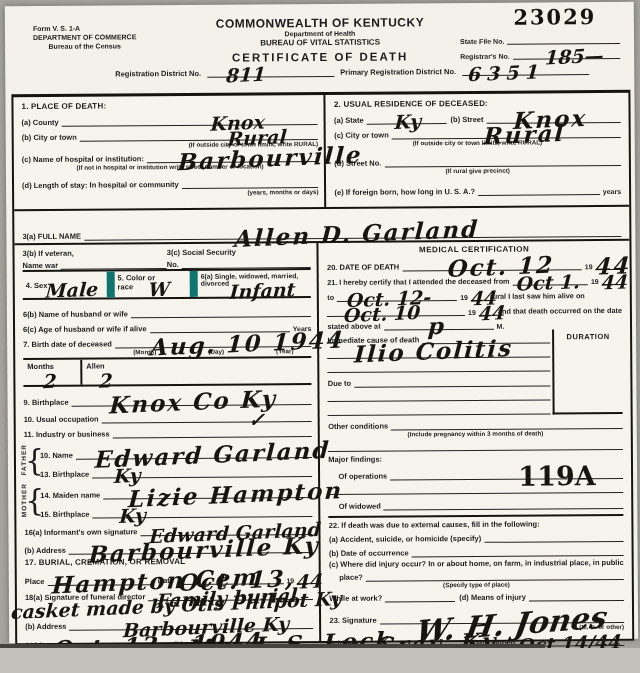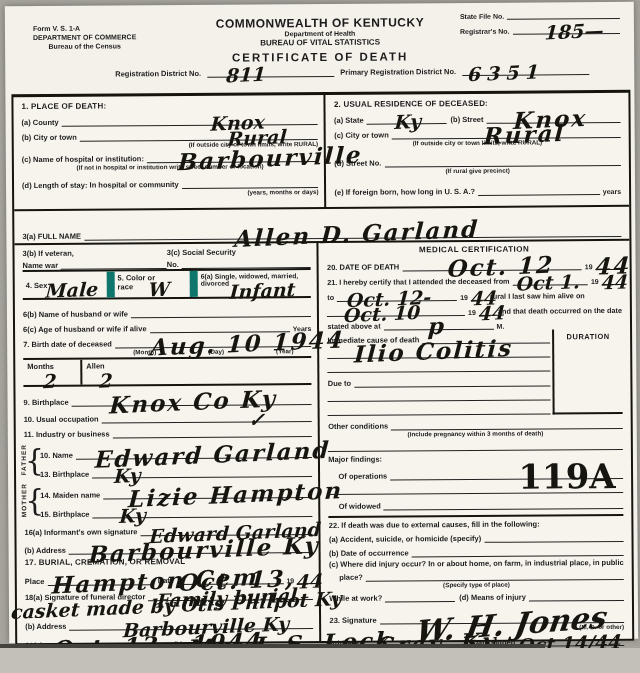--- a/index.html
+++ b/index.html
@@ -94,20 +94,21 @@
         <div class="c">DEPARTMENT OF COMMERCE</div>
         <div class="c">Bureau of the Census</div>
       </div>
       <div class="hdr-center">
         <div class="t1">COMMONWEALTH OF KENTUCKY</div>
         <div class="t2">Department of Health</div>
         <div class="t3">BUREAU OF VITAL STATISTICS</div>
         <div class="t4">CERTIFICATE OF DEATH</div>
       </div>
       <div class="hdr-right">
+        <div class="stamp">23029</div>
         <div class="hline">
           <span>State File No.</span>
           <span class="rule"></span>
         </div>
         <div class="hline">
           <span>Registrar's No.</span>
           <span class="rule">
             <span class="hw hw-big" style="left:30%;">185—</span>
           </span>
         </div>
@@ -480,21 +481,21 @@
           </div>
           <div class="note-row">
             <span class="note">(Include pregnancy within 3 months of death)</span>
           </div>
           <div class="brule"></div>
 
           <div class="lbl" style="margin-top:3px;">Major findings:</div>
           <div class="line" style="min-height:17px;">
             <span class="lbl" style="margin-left:10px;">Of operations</span>
             <span class="rule">
-              <span class="hw" style="left:55%;font-size:34px;font-style:normal;transform:none;bottom:-4px;">119A</span>
+              <span class="hw" style="left:55%;font-size:27px;font-style:normal;transform:none;bottom:-4px;">119A</span>
             </span>
           </div>
           <div class="brule"></div>
           <div class="line" style="min-height:16px;">
             <span class="lbl" style="margin-left:10px;">Of widowed</span>
             <span class="rule"></span>
           </div>
           <div class="divider"></div>
 
           <div class="lbl">22.   If death was due to external causes, fill in the following:</div>

